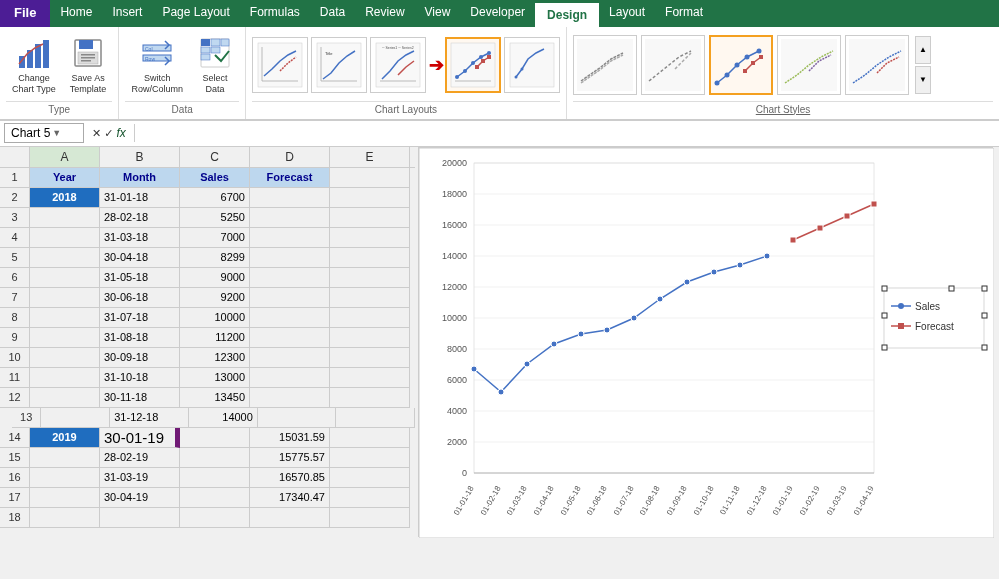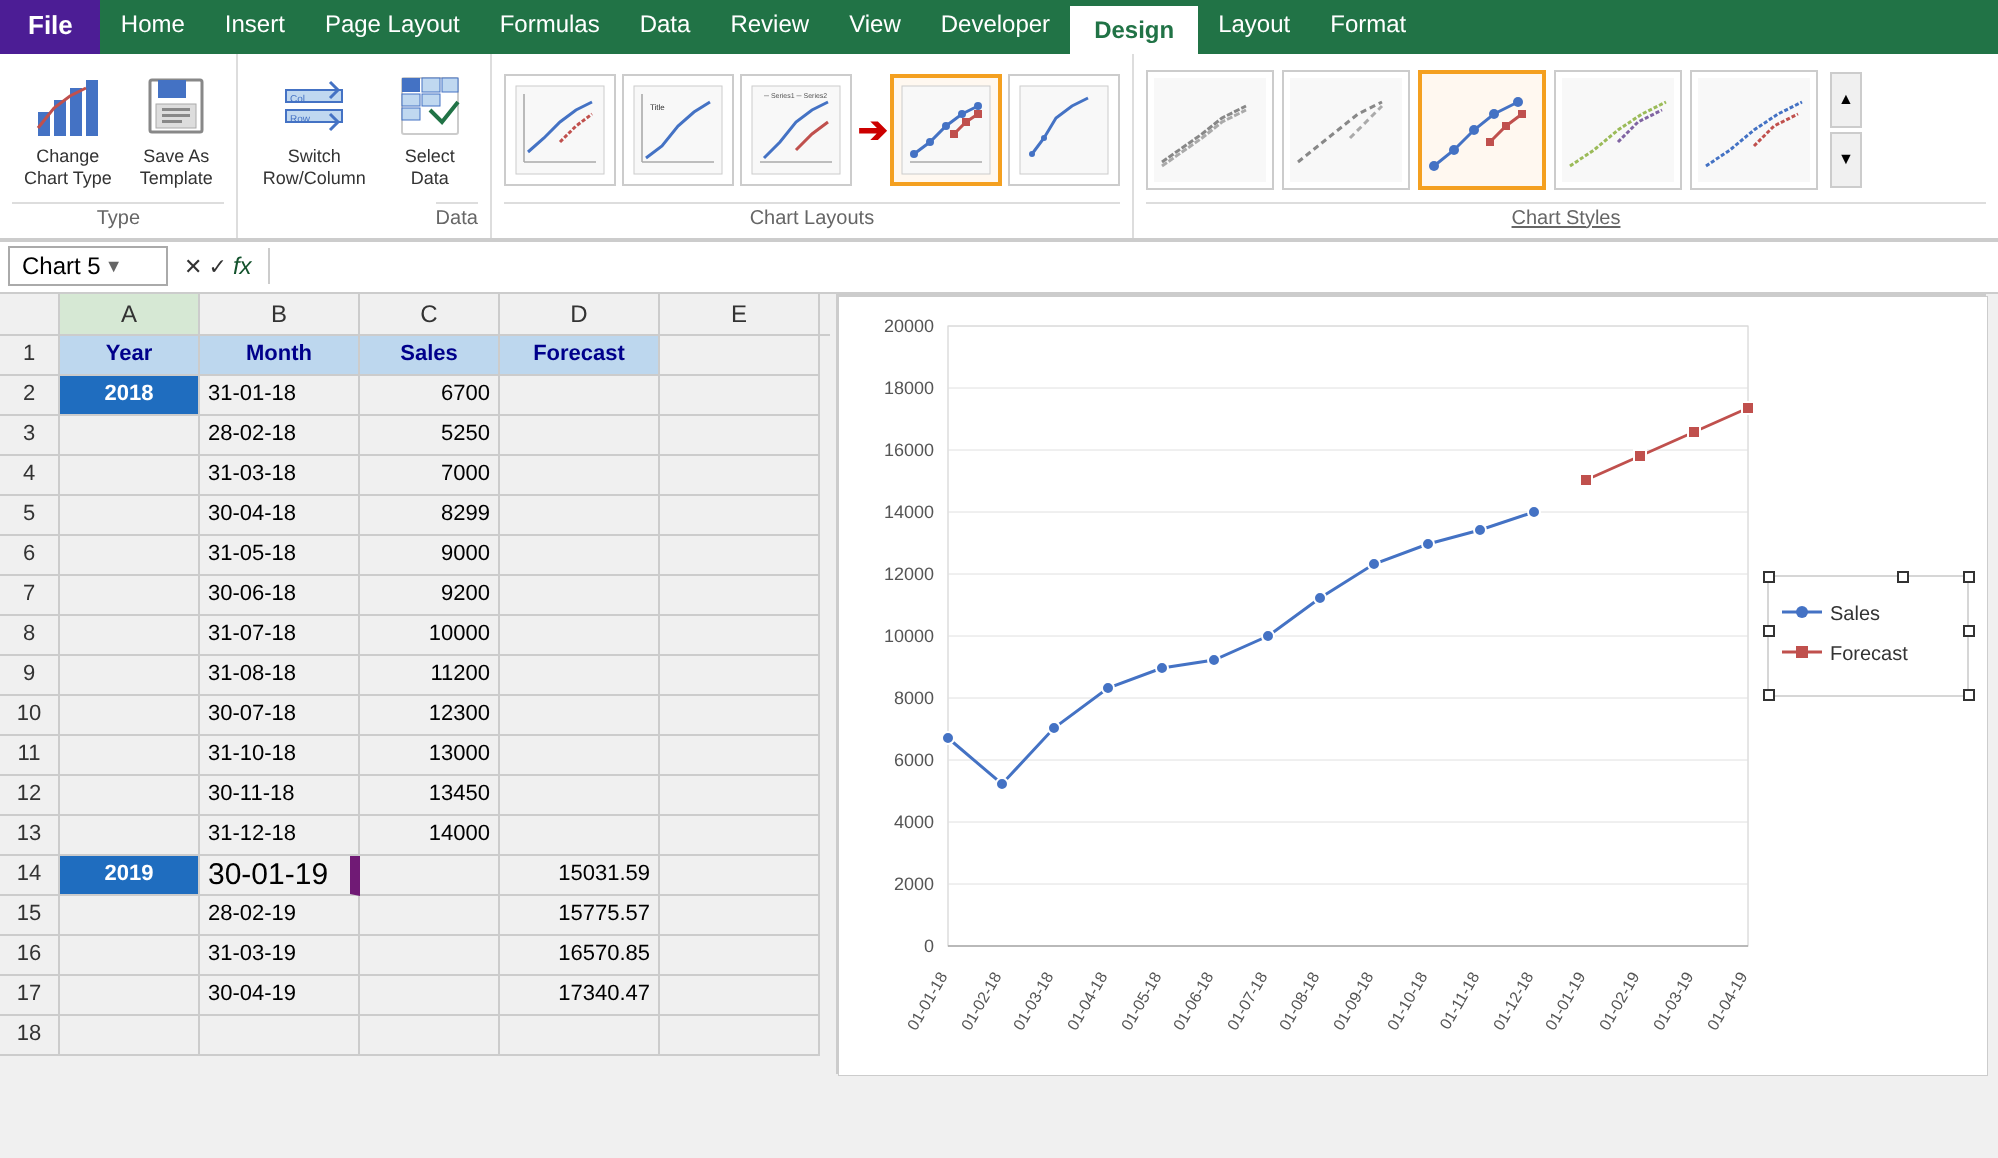--- a/index.html
+++ b/index.html
@@ -53,21 +53,21 @@
               <rect x="8" y="19" width="14" height="1.5" fill="#888"></rect>
               <rect x="8" y="22" width="10" height="1.5" fill="#888"></rect>
             </svg>
           </div>
           <div style="text-align:center; line-height:1.2;">Save As<br>Template</div>
         </div>
       </div>
       <div style="font-size:10px; color:#666; text-align:center; border-top:1px solid #ddd; padding-top:2px; margin-top:2px;">Type</div>
     </div>
 
-    <div style="display:flex; flex-direction:column; padding:4px 6px; border-right:1px solid #ddd;align-items:flex-end;">
+    <div style="display:flex; flex-direction:column; padding:4px 6px; border-right:1px solid #ddd;">
       <div style="display:flex; gap:2px; flex:1; align-items:center;">
         <div style="display:flex; flex-direction:column; align-items:center; padding:4px 6px; cursor:pointer; border-radius:2px; font-size:9px; color:#333; gap:2px;">
           <div style="width:36px; height:36px; display:flex; align-items:center; justify-content:center;">
             <svg width="32" height="32" viewBox="0 0 32 32">
               <rect x="2" y="8" width="28" height="6" fill="#c0d8f0" stroke="#4472c4" stroke-width="1"></rect>
               <rect x="2" y="18" width="28" height="6" fill="#c0d8f0" stroke="#4472c4" stroke-width="1"></rect>
               <text x="4" y="14" font-size="5" fill="#4472c4">Col</text>
               <text x="4" y="24" font-size="5" fill="#4472c4">Row</text>
               <polyline points="24,4 28,8 24,12" fill="none" stroke="#4472c4" stroke-width="1.5"></polyline>
               <polyline points="24,20 28,24 24,28" fill="none" stroke="#4472c4" stroke-width="1.5"></polyline>
@@ -322,21 +322,21 @@
         <div style="width:70px; border-right:1px solid #ccc; border-bottom:1px solid #ccc; height:20px;"></div>
         <div style="width:80px; border-right:1px solid #ccc; border-bottom:1px solid #ccc; font-size:11px; padding:2px 4px; height:20px; display:flex; align-items:center;">31-08-18</div>
         <div style="width:70px; border-right:1px solid #ccc; border-bottom:1px solid #ccc; font-size:11px; padding:2px 4px; height:20px; display:flex; align-items:center; justify-content:flex-end;">11200</div>
         <div style="width:80px; border-right:1px solid #ccc; border-bottom:1px solid #ccc; height:20px;"></div>
         <div style="width:80px; border-right:1px solid #ccc; border-bottom:1px solid #ccc; height:20px;"></div>
       </div>
 
       <div style="display:flex;">
         <div style="width:30px; background:#f0f0f0; border-right:1px solid #ccc; border-bottom:1px solid #ccc; text-align:center; font-size:11px; color:#333; display:flex; align-items:center; justify-content:center;">10</div>
         <div style="width:70px; border-right:1px solid #ccc; border-bottom:1px solid #ccc; height:20px;"></div>
-        <div style="width:80px; border-right:1px solid #ccc; border-bottom:1px solid #ccc; font-size:11px; padding:2px 4px; height:20px; display:flex; align-items:center;">30-07-18</div>
+        <div style="width:80px; border-right:1px solid #ccc; border-bottom:1px solid #ccc; font-size:11px; padding:2px 4px; height:20px; display:flex; align-items:center;">30-09-18</div>
         <div style="width:70px; border-right:1px solid #ccc; border-bottom:1px solid #ccc; font-size:11px; padding:2px 4px; height:20px; display:flex; align-items:center; justify-content:flex-end;">12300</div>
         <div style="width:80px; border-right:1px solid #ccc; border-bottom:1px solid #ccc; height:20px;"></div>
         <div style="width:80px; border-right:1px solid #ccc; border-bottom:1px solid #ccc; height:20px;"></div>
       </div>
 
       <div style="display:flex;">
         <div style="width:30px; background:#f0f0f0; border-right:1px solid #ccc; border-bottom:1px solid #ccc; text-align:center; font-size:11px; color:#333; display:flex; align-items:center; justify-content:center;">11</div>
         <div style="width:70px; border-right:1px solid #ccc; border-bottom:1px solid #ccc; height:20px;"></div>
         <div style="width:80px; border-right:1px solid #ccc; border-bottom:1px solid #ccc; font-size:11px; padding:2px 4px; height:20px; display:flex; align-items:center;">31-10-18</div>
         <div style="width:70px; border-right:1px solid #ccc; border-bottom:1px solid #ccc; font-size:11px; padding:2px 4px; height:20px; display:flex; align-items:center; justify-content:flex-end;">13000</div>
@@ -346,21 +346,21 @@
 
       <div style="display:flex;">
         <div style="width:30px; background:#f0f0f0; border-right:1px solid #ccc; border-bottom:1px solid #ccc; text-align:center; font-size:11px; color:#333; display:flex; align-items:center; justify-content:center;">12</div>
         <div style="width:70px; border-right:1px solid #ccc; border-bottom:1px solid #ccc; height:20px;"></div>
         <div style="width:80px; border-right:1px solid #ccc; border-bottom:1px solid #ccc; font-size:11px; padding:2px 4px; height:20px; display:flex; align-items:center;">30-11-18</div>
         <div style="width:70px; border-right:1px solid #ccc; border-bottom:1px solid #ccc; font-size:11px; padding:2px 4px; height:20px; display:flex; align-items:center; justify-content:flex-end;">13450</div>
         <div style="width:80px; border-right:1px solid #ccc; border-bottom:1px solid #ccc; height:20px;"></div>
         <div style="width:80px; border-right:1px solid #ccc; border-bottom:1px solid #ccc; height:20px;"></div>
       </div>
 
-      <div style="display:flex;">
+      <div style="display:flex;margin-left:12px;">
         <div style="width:30px; background:#f0f0f0; border-right:1px solid #ccc; border-bottom:1px solid #ccc; text-align:center; font-size:11px; color:#333; display:flex; align-items:center; justify-content:center;">13</div>
         <div style="width:70px; border-right:1px solid #ccc; border-bottom:1px solid #ccc; height:20px;"></div>
         <div style="width:80px; border-right:1px solid #ccc; border-bottom:1px solid #ccc; font-size:11px; padding:2px 4px; height:20px; display:flex; align-items:center;">31-12-18</div>
         <div style="width:70px; border-right:1px solid #ccc; border-bottom:1px solid #ccc; font-size:11px; padding:2px 4px; height:20px; display:flex; align-items:center; justify-content:flex-end;">14000</div>
         <div style="width:80px; border-right:1px solid #ccc; border-bottom:1px solid #ccc; height:20px;"></div>
         <div style="width:80px; border-right:1px solid #ccc; border-bottom:1px solid #ccc; height:20px;"></div>
       </div>
 
       <div style="display:flex;">
         <div style="width:30px; background:#f0f0f0; border-right:1px solid #ccc; border-bottom:1px solid #ccc; text-align:center; font-size:11px; color:#333; display:flex; align-items:center; justify-content:center;">14</div>

